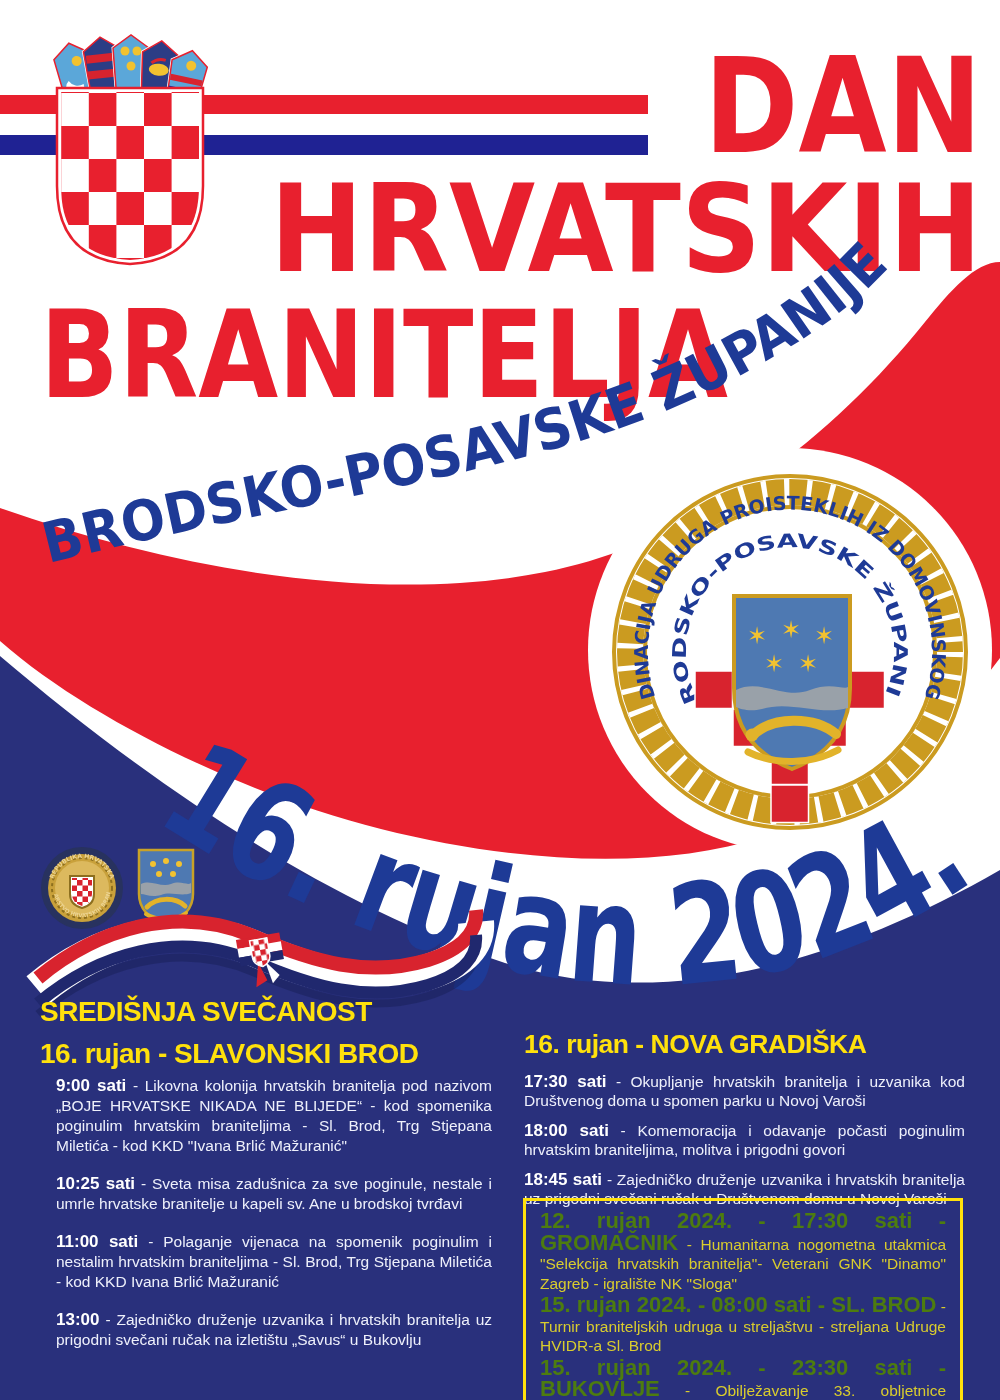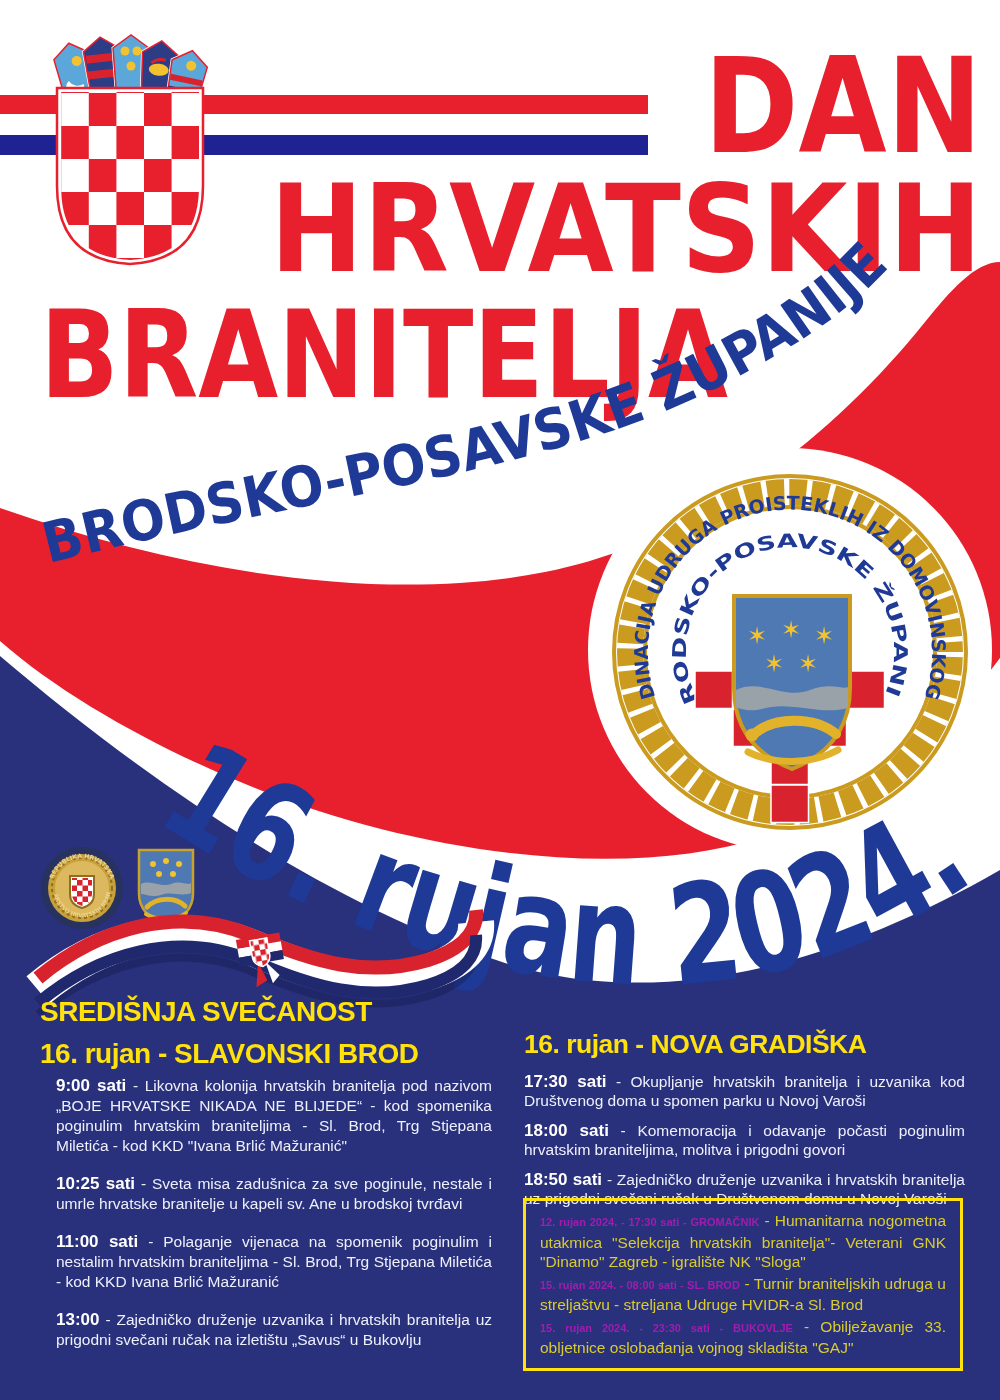--- a/index.html
+++ b/index.html
@@ -12,21 +12,21 @@
   .yellow-heading{color:#ffe10c;font-weight:bold;font-size:28px;line-height:36px;
                   letter-spacing:-0.5px;margin:0 0 6px 0;}
   #right-col .yellow-heading{font-size:26.5px;margin:0 0 10px 0;}
   .ev{margin:0 0 18px 16px;font-size:15.5px;line-height:20px;text-align:justify;
       color:#eef0fb;}
   .ev b{color:#ffffff;font-size:17px;}
   #right-col .ev{margin:0 0 11px 0;line-height:19px;}
   #side-box{position:absolute;left:523px;top:1198px;width:440px;box-sizing:border-box;
             border:3px solid #ffe10c;padding:10px 14px;z-index:2;}
   .sev{font-size:15.5px;line-height:19.5px;color:#d9cc2e;text-align:justify;margin:0 0 2px 0;}
-  .sev b{color:#a21caf;font-size:11px;}
+  .sev b{color:#4d7c0f;font-size:22px;}
   svg text{font-family:"DejaVu Sans","Liberation Sans",sans-serif;}
 </style>
 </head>
 <body>
 
 <svg id="bg" width="1000" height="1400" viewBox="0 0 1000 1400">
   <defs>
     <pattern id="checker" x="6" y="60" width="55.2" height="66" patternUnits="userSpaceOnUse">
       <rect x="0" y="0" width="27.6" height="33" fill="#e8202e"></rect>
       <rect x="27.6" y="33" width="27.6" height="33" fill="#e8202e"></rect>
@@ -232,21 +232,21 @@
   <h2 class="yellow-heading">16. rujan - NOVA GRADIŠKA</h2>
   <p class="ev">
     <b>17:30 sati</b>
     <span>- Okupljanje hrvatskih branitelja i uzvanika kod Društvenog doma u spomen parku u Novoj Varoši</span>
   </p>
   <p class="ev">
     <b>18:00 sati</b>
     <span>- Komemoracija i odavanje počasti poginulim hrvatskim braniteljima, molitva i prigodni govori</span>
   </p>
   <p class="ev">
-    <b>18:50 sati</b>
+    <b>18:45 sati</b>
     <span>- Zajedničko druženje uzvanika i hrvatskih branitelja uz prigodni svečani ručak u Društvenom domu u Novoj Varoši</span>
   </p>
 </div>
 
 <div id="side-box">
   <p class="sev">
     <b>12. rujan 2024. - 17:30 sati - GROMAČNIK</b>
     <span>- Humanitarna nogometna utakmica "Selekcija hrvatskih branitelja"- Veterani GNK "Dinamo" Zagreb - igralište NK "Sloga"</span>
   </p>
   <p class="sev">

